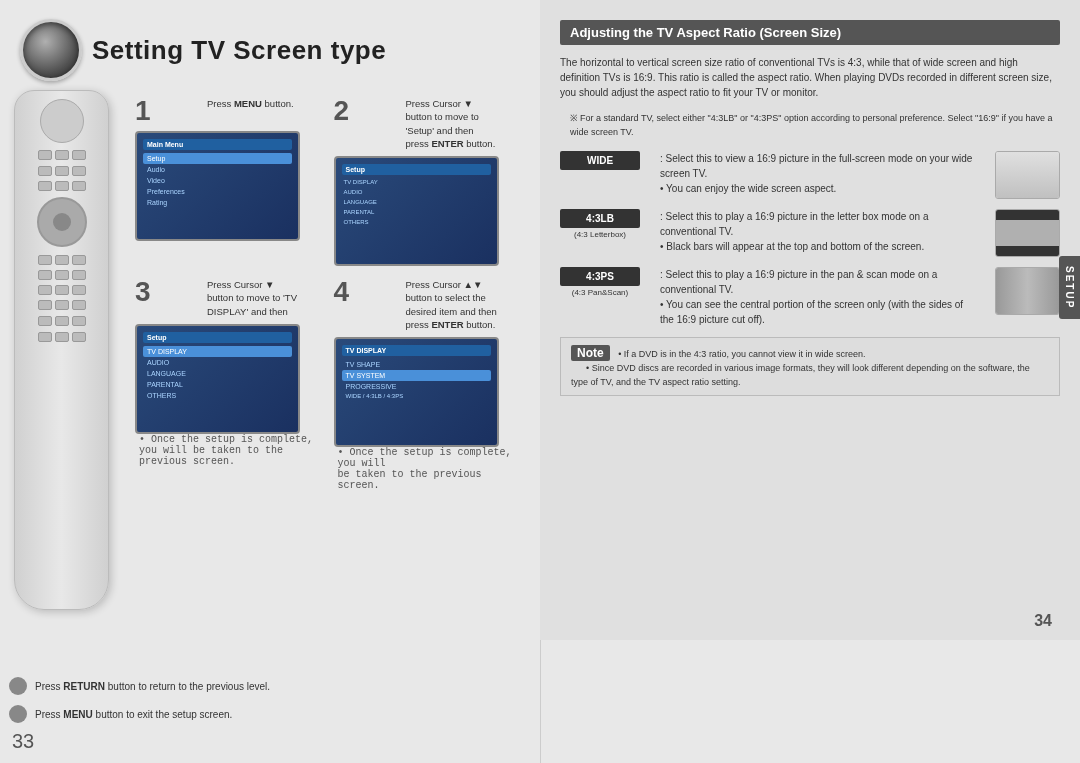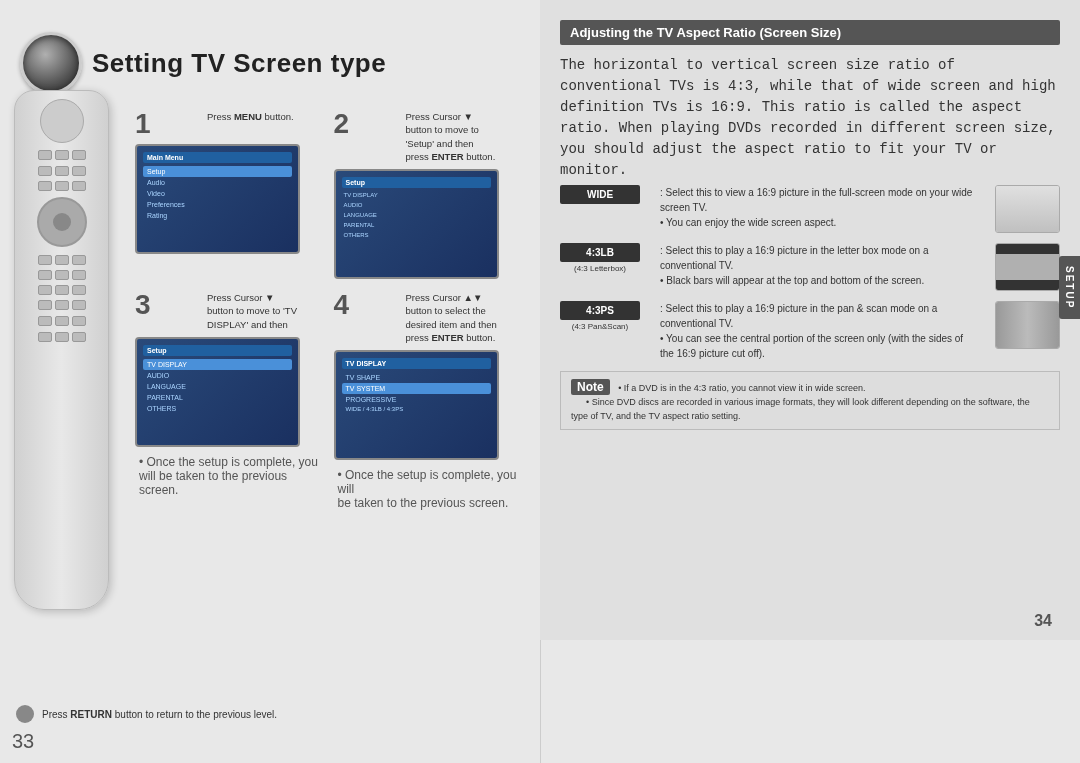--- a/index.html
+++ b/index.html
@@ -18,21 +18,21 @@
       height: 763px;
       background: #e8e8e8;
     }
 
     
     .left-page {
       width: 540px;
       height: 763px;
       background: #e8e8e8;
       position: relative;
-      padding: 32px 20px 20px 20px;
+      padding: 19px 20px 20px 20px;
     }
 
     
     .right-page {
       width: 540px;
       height: 640px;
       background: #e0e0e0;
       position: relative;
       padding: 20px 20px 20px 20px;
     }
@@ -214,21 +214,21 @@
       padding: 2px 4px;
       margin-bottom: 3px;
       border-radius: 2px;
       font-weight: bold;
     }
 
     
     .bottom-area {
       position: absolute;
       bottom: 30px;
-      left: 16px;
+      left: 9px;
       right: 20px;
     }
 
     .bottom-note {
       display: flex;
       align-items: center;
       margin-bottom: 10px;
     }
 
     .bottom-note-dot {
@@ -273,25 +273,24 @@
       background: #555;
       color: white;
       font-size: 13px;
       font-weight: bold;
       padding: 5px 10px;
       margin-bottom: 10px;
       border-radius: 2px;
     }
 
     .section-desc {
-      font-size: 14px;
+      font-size: 10px;
       color: #333;
       line-height: 1.5;
-      margin-bottom: 4px;
-      font-family: Liberation Mono, monospace;
+      margin-bottom: 12px;
     }
 
     .note-star {
       font-size: 9px;
       color: #333;
       line-height: 1.5;
       margin-bottom: 12px;
       padding-left: 10px;
     }
 
@@ -412,24 +411,25 @@
     .divider-line {
       position: absolute;
       left: 540px;
       top: 0;
       width: 1px;
       height: 763px;
       background: #ccc;
     }
 
     .step-note-small {
-      font-size: 12px;
+      font-size: 10px;
       color: #555;
-      margin-top: 8px;
+      margin-top: 0;
       padding-left: 4px;
+      font-family: Liberation Mono, monospace;
     }
 
     .screen-row {
       display: flex;
       gap: 3px;
       margin-bottom: 2px;
     }
     .screen-cell {
       font-size: 6px;
       color: #aad4ff;
@@ -594,33 +594,40 @@
       </div>
     </div>
 
     <div class="bottom-area">
       <div class="bottom-note">
         <div class="bottom-note-dot"></div>
         <span class="bottom-note-text">
           Press <strong>RETURN</strong> button to return to the previous level.
         </span>
       </div>
+      <div class="bottom-note">
+        <div class="bottom-note-dot"></div>
+        <span class="bottom-note-text">
+          Press <strong>MENU</strong> button to exit the setup screen.
+        </span>
+      </div>
     </div>
 
     <span class="page-number-left">33</span>
   </div>
 
   <div class="divider-line"></div>
 
   <div class="right-page">
 
     <div class="section-title">Adjusting the TV Aspect Ratio (Screen Size)</div>
 
     <p class="section-desc">The horizontal to vertical screen size ratio of conventional TVs is 4:3, while that of wide screen and high definition TVs is 16:9. This ratio is called the aspect ratio. When playing DVDs recorded in different screen size, you should adjust the aspect ratio to fit your TV or monitor.</p>
 
+    <p class="note-star">※ For a standard TV, select either "4:3LB" or "4:3PS" option according to personal preference. Select "16:9" if you have a wide screen TV.</p>
 
     <div class="aspect-option">
       <div class="aspect-badge">
         WIDE
       </div>
       <div class="aspect-desc">
         : Select this to view a 16:9 picture in the full-screen mode on your wide screen TV.<br>
         • You can enjoy the wide screen aspect.
       </div>
       <div class="aspect-thumb">

